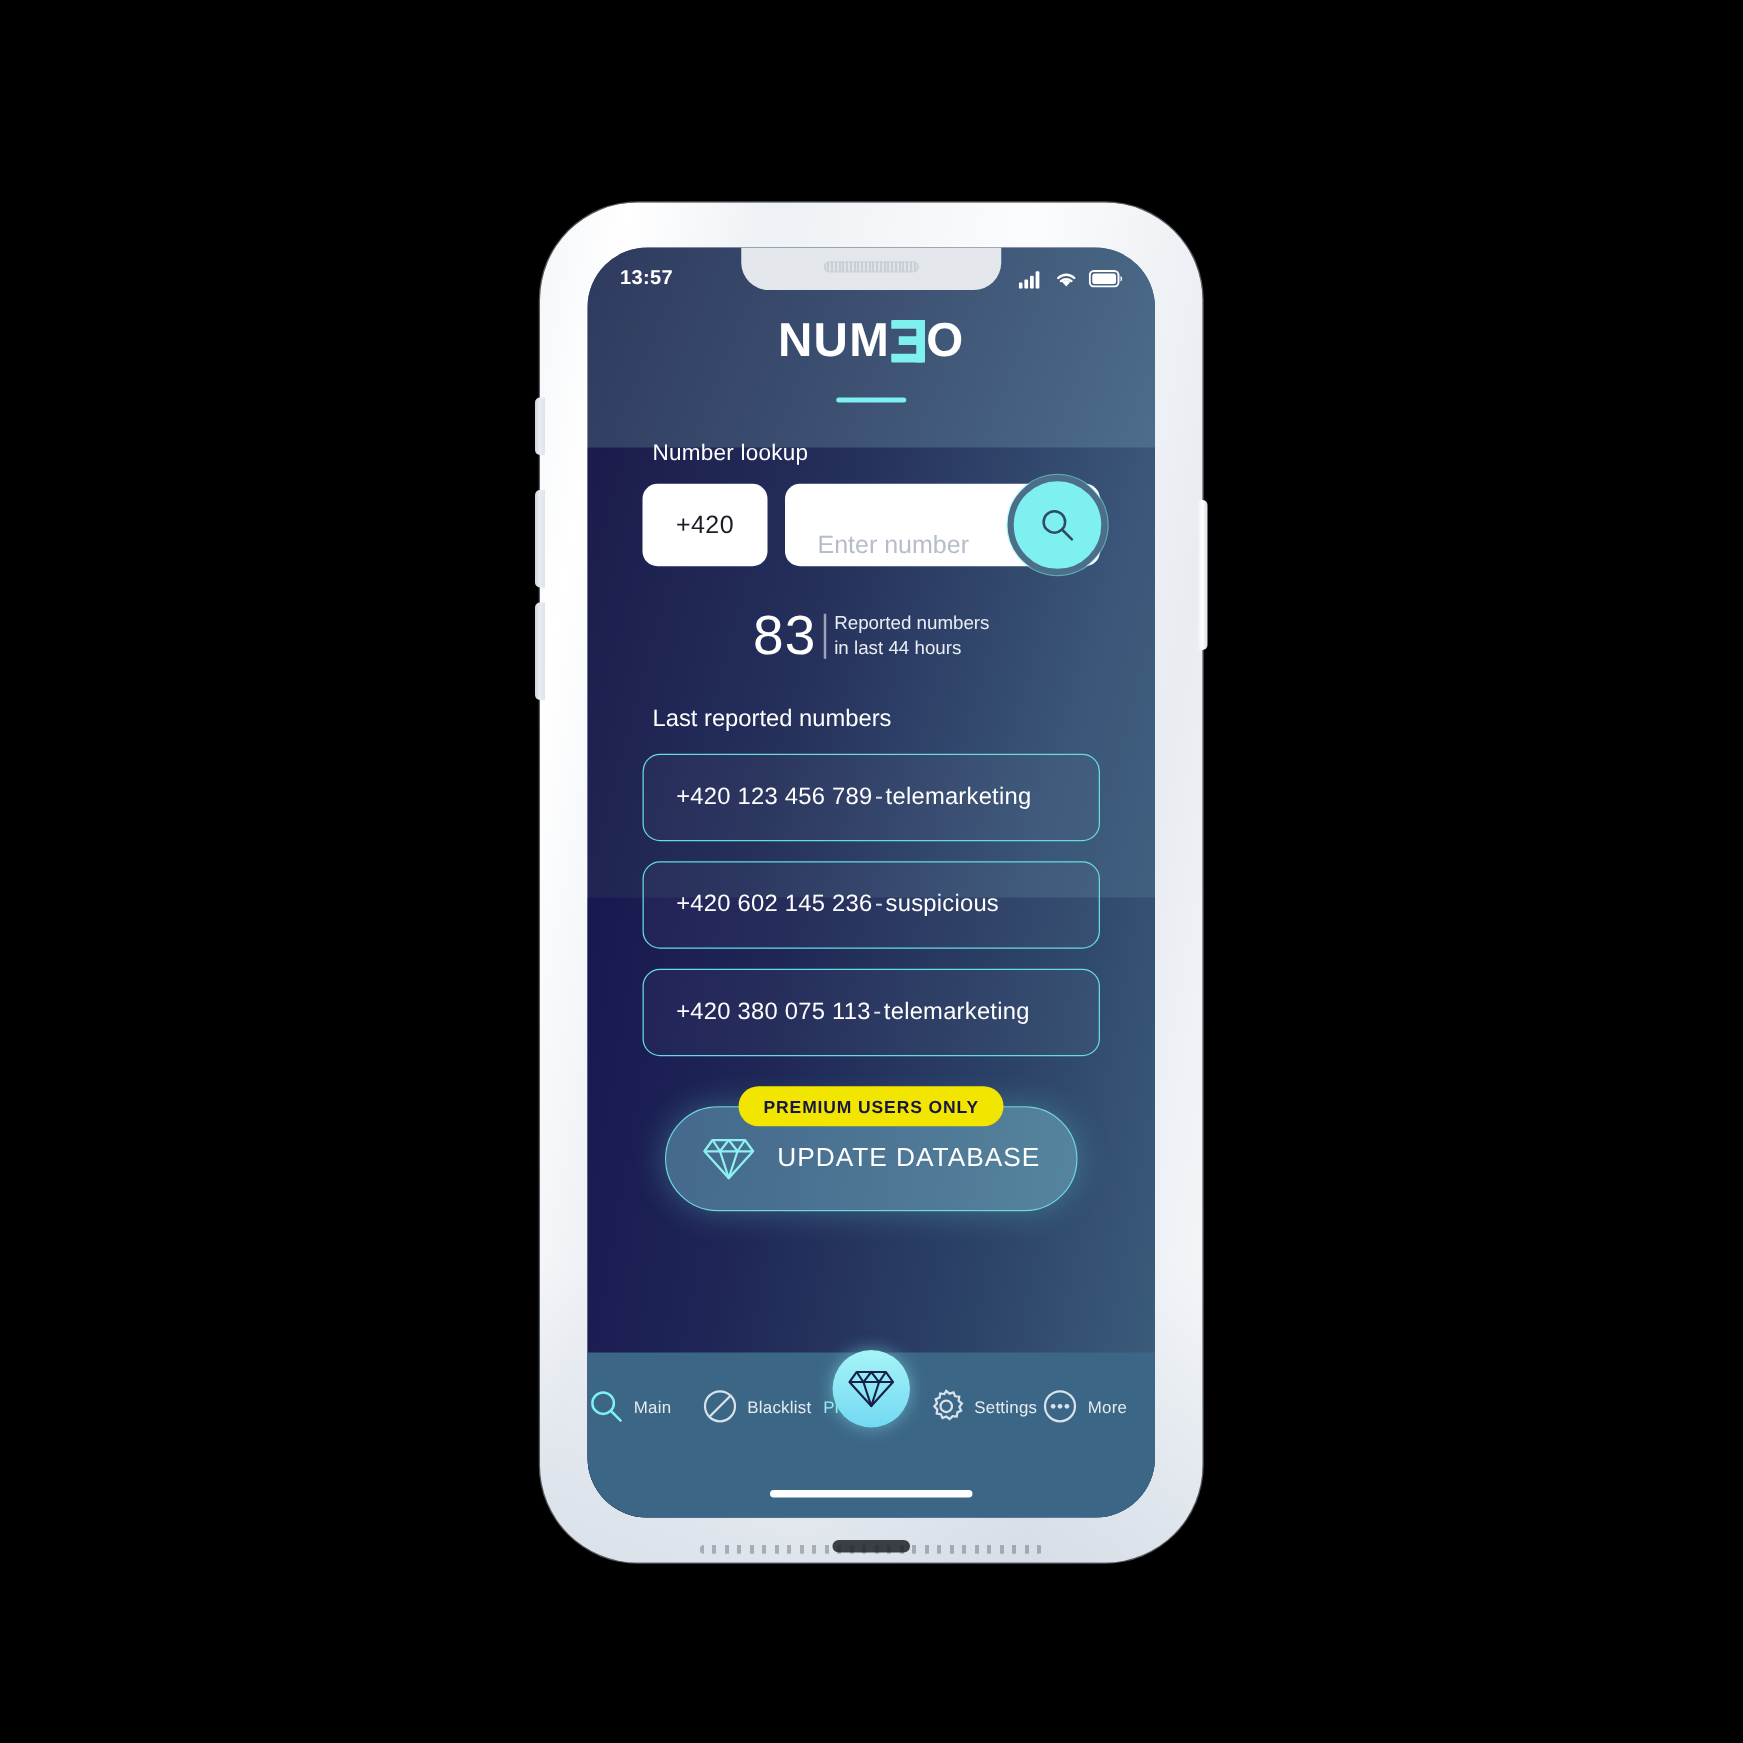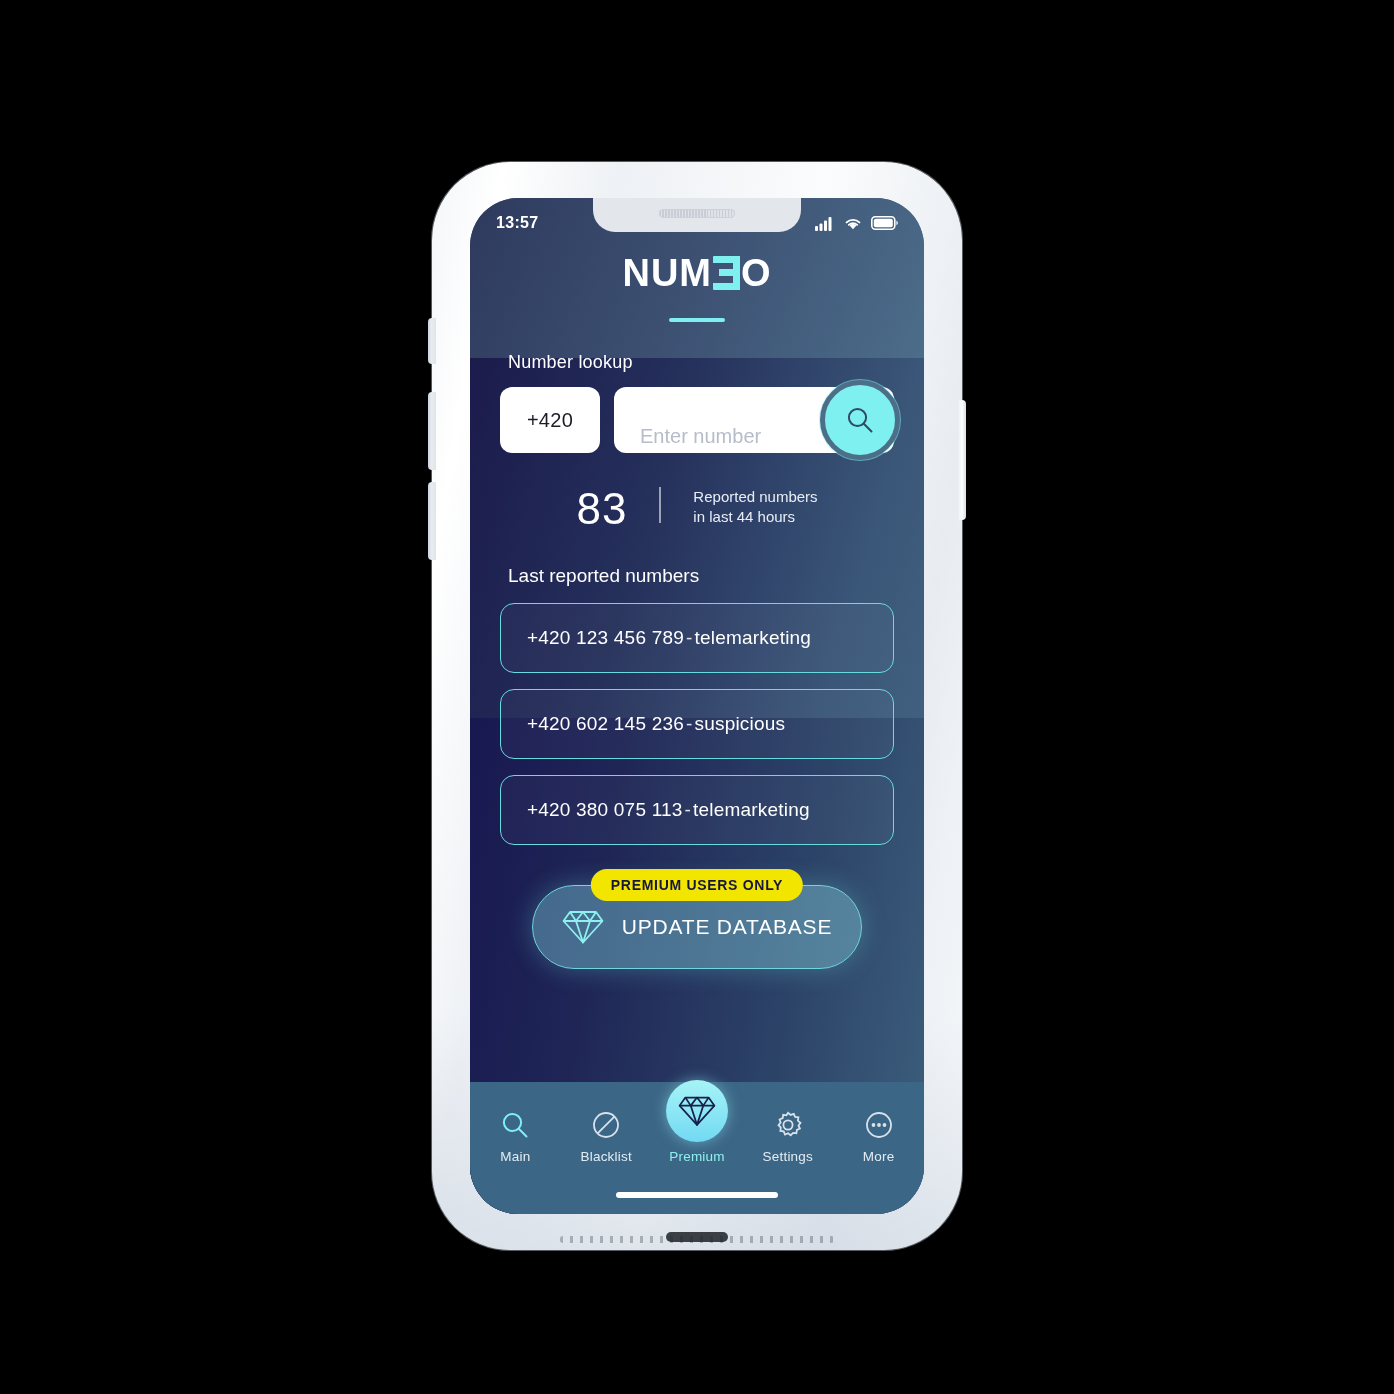--- a/index.html
+++ b/index.html
@@ -146,21 +146,21 @@
     align-items: center;
     gap: 8px;
     padding-top: 6px;
   }
 
   
   .content {
     position: absolute;
     inset: 0;
     z-index: 20;
-    padding: 0 30px;
+    padding: 0 44px;
   }
 
   .logo-wrap {
     margin-top: 56px;
     text-align: center;
   }
   .logo {
     font-size: 38px;
     font-weight: bold;
     letter-spacing: 1px;
@@ -257,24 +257,24 @@
     border: 5px solid #4d6e89;
     display: flex;
     align-items: center;
     justify-content: center;
     box-shadow: 0 0 0 1px rgba(126,240,239,.55);
     cursor: pointer;
   }
 
   .stats-row {
     display: flex;
-    align-items: flex-start;
+    align-items: center;
     justify-content: center;
     margin-top: 34px;
-    gap: 32px;
+    gap: 6px;
   }
   .stats-num {
     color: #ffffff;
     font-size: 44px;
     font-weight: 300;
     letter-spacing: 1px;
     line-height: 1;
   }
   .stats-sep {
     width: 2px; height: 36px;
@@ -359,21 +359,21 @@
     height: 132px;
     background: #3c6686;
     z-index: 22;
     display: flex;
     align-items: flex-start;
     padding-top: 26px;
   }
   .tab {
     flex: 1 1 0;
     display: flex;
-    flex-direction: column;
+    flex-direction: row;
     align-items: center;
     gap: 7px;
     cursor: pointer;
   }
   .tab-label {
     font-size: 13.5px;
     color: #e4ecf3;
     letter-spacing: .2px;
   }
   .tab.active .tab-label { color: #8ef0ef; }

